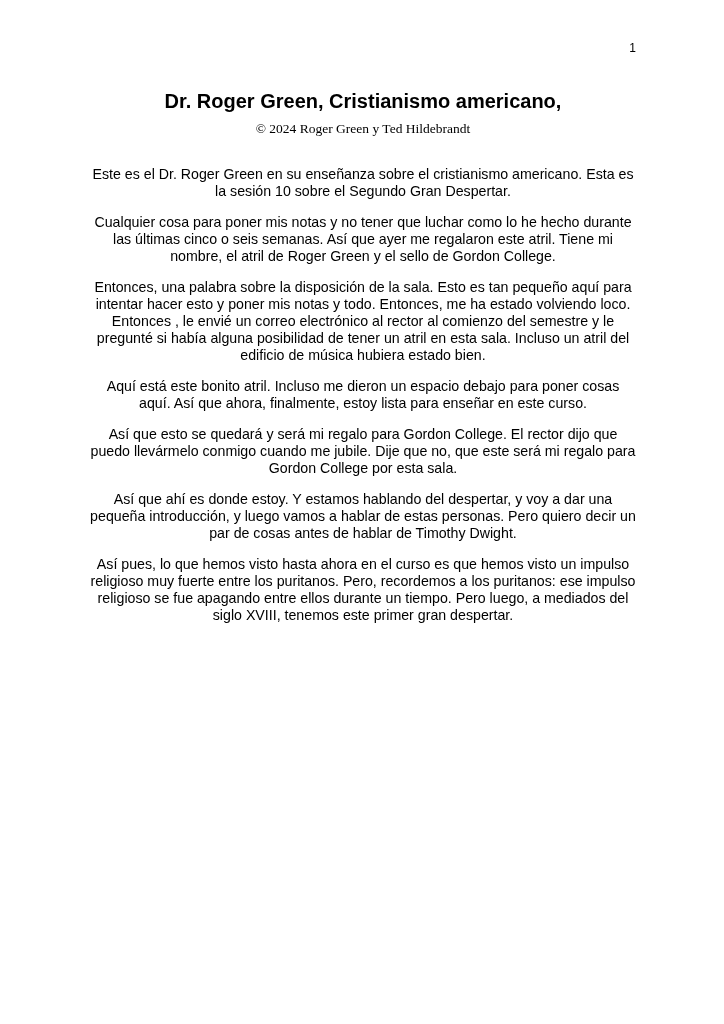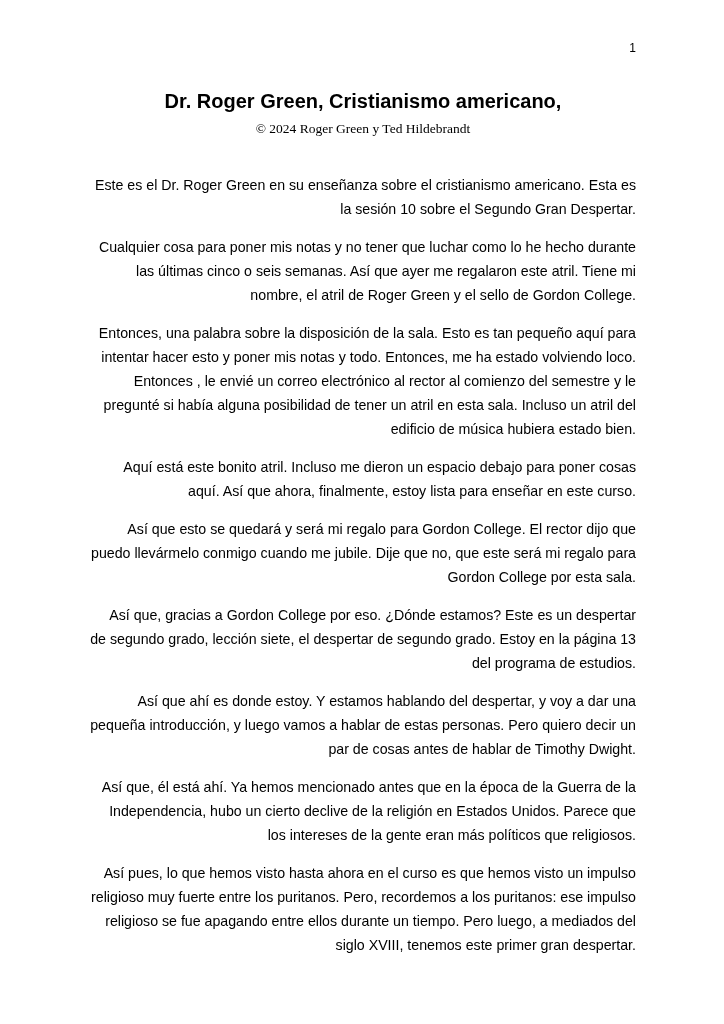--- a/index.html
+++ b/index.html
@@ -41,24 +41,24 @@
     letter-spacing: 0;
   }
   .copyright {
     text-align: center;
     font-size: 13.5px;
     line-height: 19px;
     margin-top: 4px;
     font-family: Liberation Serif, serif;
   }
   .body-text {
-    margin-top: 35px;
+    margin-top: 28px;
     font-size: 14.2px;
-    line-height: 24px;
-    text-align: right;
+    line-height: 17px;
+    text-align: center;
   }
   .body-text p {
     margin: 0 0 14px 0;
   }
   .body-text p:last-child {
     margin-bottom: 0;
   }
 </style>
 </head>
 <body>
@@ -74,21 +74,19 @@
     </div>
 
     <div class="copyright">© 2024 Roger Green y Ted Hildebrandt</div>
 
     <div class="body-text">
       <p>Este es el Dr. Roger Green en su enseñanza sobre el cristianismo americano. Esta es la sesión 10 sobre el Segundo Gran Despertar.</p>
       <p>Cualquier cosa para poner mis notas y no tener que luchar como lo he hecho durante las últimas cinco o seis semanas. Así que ayer me regalaron este atril. Tiene mi nombre, el atril de Roger Green y el sello de Gordon College.</p>
       <p>Entonces, una palabra sobre la disposición de la sala. Esto es tan pequeño aquí para intentar hacer esto y poner mis notas y todo. Entonces, me ha estado volviendo loco. Entonces , le envié un correo electrónico al rector al comienzo del semestre y le pregunté si había alguna posibilidad de tener un atril en esta sala. Incluso un atril del edificio de música hubiera estado bien.</p>
       <p>Aquí está este bonito atril. Incluso me dieron un espacio debajo para poner cosas aquí. Así que ahora, finalmente, estoy lista para enseñar en este curso.</p>
       <p>Así que esto se quedará y será mi regalo para Gordon College. El rector dijo que puedo llevármelo conmigo cuando me jubile. Dije que no, que este será mi regalo para Gordon College por esta sala.</p>
-      <p>Así que, gracias a Gordon College por eso. ¿Dónde estamos? Este es un despertar de segundo grado, lección siete, el despertar de segundo grado. Estoy en la página 13 del programa de estudios.</p>
       <p>Así que ahí es donde estoy. Y estamos hablando del despertar, y voy a dar una pequeña introducción, y luego vamos a hablar de estas personas. Pero quiero decir un par de cosas antes de hablar de Timothy Dwight.</p>
-      <p>Así que, él está ahí. Ya hemos mencionado antes que en la época de la Guerra de la Independencia, hubo un cierto declive de la religión en Estados Unidos. Parece que los intereses de la gente eran más políticos que religiosos.</p>
       <p>Así pues, lo que hemos visto hasta ahora en el curso es que hemos visto un impulso religioso muy fuerte entre los puritanos. Pero, recordemos a los puritanos: ese impulso religioso se fue apagando entre ellos durante un tiempo. Pero luego, a mediados del siglo XVIII, tenemos este primer gran despertar.</p>
     </div>
 
   </div>
 
 </div>
 
 </body></html>

